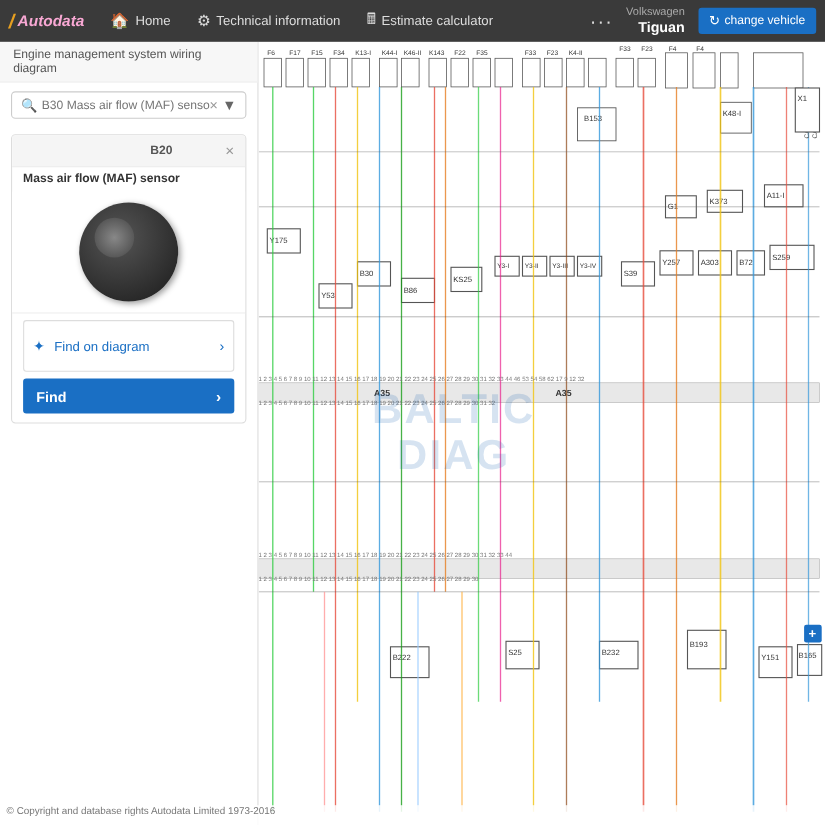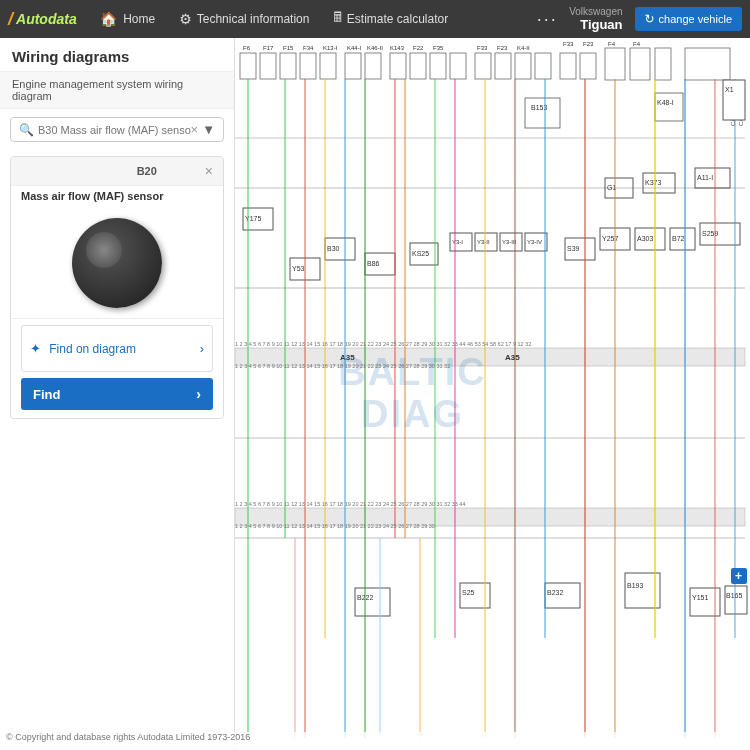--- a/index.html
+++ b/index.html
@@ -284,21 +284,21 @@
       text-align: center;
       margin-top: 1px;
     }
   </style>
 </head>
 <body>
 
 <nav id="navbar">
   <div class="nav-logo">
     <span>/</span>
-    <span style="color:#bef264; font-size:14px; font-weight:bold;">Autodata</span>
+    <span style="color:#f9a8d4; font-size:14px; font-weight:bold;">Autodata</span>
   </div>
   <div class="nav-item">
     <span class="nav-icon">🏠</span>
     <span>Home</span>
   </div>
   <div class="nav-item">
     <span class="nav-icon">⚙</span>
     <span>Technical information</span>
   </div>
   <div class="nav-item">
@@ -483,21 +483,20 @@
       <div>DIAG</div>
     </div>
 
     <div class="a104-box">
       <div>A104 ▾</div>
       <div class="pin-row">22 77 46 73 18 44 52 44 25 16 33 44</div>
     </div>
   </div>
 
   <div id="sidebar">
-    <div class="sidebar-title">Wiring diagrams</div>
     <div class="sidebar-subtitle">Engine management system wiring diagram</div>
 
     <div class="search-bar">
       <span style="color:#999;font-size:12px;margin-right:4px;">🔍</span>
       <input type="text" style="font-size: 11px;" placeholder="B30 Mass air flow (MAF) sensor">
       <span class="search-clear">×</span>
       <span class="search-filter">▼</span>
     </div>
 
     <div id="component-card">

